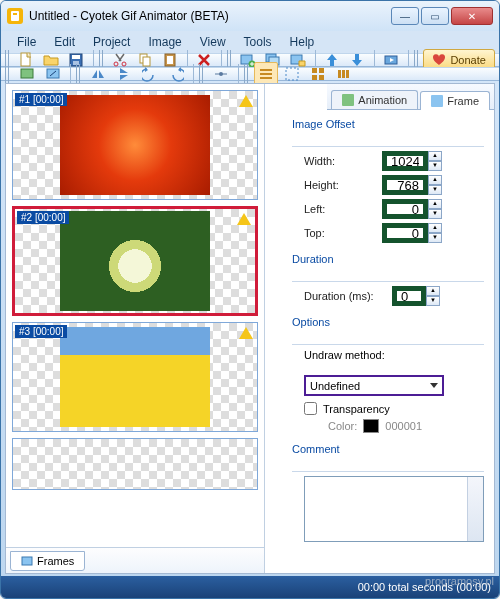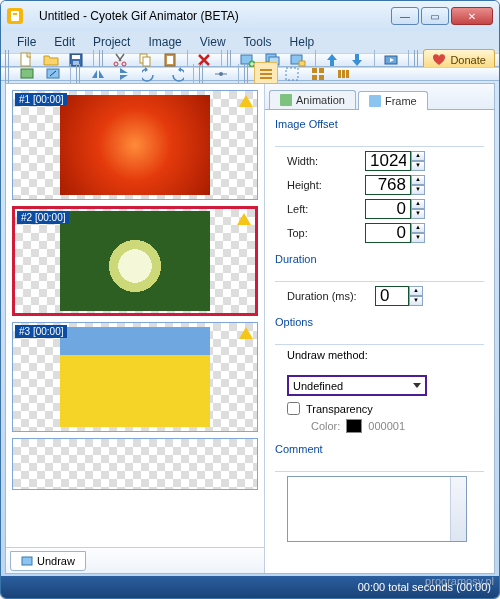--- a/index.html
+++ b/index.html
@@ -1,19 +1,19 @@
 <!DOCTYPE html>
 <html><head>
 <meta charset="utf-8">
 <style>
 * { box-sizing: border-box; margin: 0; padding: 0; }
 body { font-family: "Segoe UI", Tahoma, sans-serif; font-size: 11px; background: #fff; width: 500px; height: 599px; overflow: hidden; }
 
 .window { width: 500px; height: 599px; border: 1px solid #3a73a8; border-radius: 6px; overflow: hidden; display: flex; flex-direction: column; background: linear-gradient(#d7e8fa, #bcd6ef); box-shadow: 0 0 2px rgba(0,0,0,.3); }
-.titlebar { height: 30px; background: linear-gradient(#eaf3fc, #cfe3f7); display: flex; align-items: center; padding: 0 6px; gap: 16px; }
+.titlebar { height: 30px; background: linear-gradient(#eaf3fc, #cfe3f7); display: flex; align-items: center; padding: 0 6px; gap: 6px; }
 .title-icon { width: 16px; height: 16px; }
 .title-text { flex: 1; color: #000; font-size: 12px; }
 .win-btns { display: flex; gap: 2px; }
 .win-btn { width: 28px; height: 18px; border: 1px solid #5a87b8; border-radius: 3px; background: linear-gradient(#eaf4ff,#cde0f4); display: flex; align-items: center; justify-content: center; font-size: 10px; color: #2b4a6b; }
 .win-btn.close { background: linear-gradient(#e98c8c,#c54545); color: #fff; border-color: #a03030; width: 42px; }
 
 .menubar { height: 22px; display: flex; align-items: center; padding: 0 8px; gap: 2px; background: #d5e5f6; }
 .menu-item { padding: 2px 8px; color: #14395c; font-size: 12px; cursor: default; }
 
 .toolbar-row { height: 14px; background: linear-gradient(#fafdff,#dbe9f9); border-top: 1px solid #c0d6ec; border-bottom: 1px solid #97b6d8; display: flex; align-items: center; padding: 0 4px; gap: 2px; }
@@ -27,30 +27,30 @@
 .frames-view { flex: 1; padding: 6px; overflow-y: auto; display: flex; flex-direction: column; gap: 6px; position: relative; }
 .frame-thumb { position: relative; height: 110px; border: 1px solid #7fa8d9; background-image: repeating-conic-gradient(#ddd 0 25%, #fff 0 50%); background-size: 16px 16px; }
 .frame-thumb.selected { border: 3px solid #d01c3a; }
 .frame-label { position: absolute; top: 2px; left: 2px; background: #0a4ba3; color: #fff; padding: 1px 4px; font-size: 10px; }
 .frame-warn { position: absolute; top: 4px; right: 4px; width: 0; height: 0; border-left: 7px solid transparent; border-right: 7px solid transparent; border-bottom: 12px solid #f5c518; }
 .frame-img { position: absolute; left: 50%; top: 50%; transform: translate(-50%,-50%); width: 150px; height: 100px; }
 .frame-empty { height: 52px; }
 .left-tabs { height: 26px; border-top: 1px solid #c0d0e2; display: flex; align-items: center; padding: 0 4px; background: linear-gradient(#fdfdfe,#eef4fb); }
 .left-tab { padding: 3px 10px; border: 1px solid #9bb4d3; background: #fff; border-radius: 0 0 3px 3px; font-size: 11px; display: flex; align-items: center; gap: 4px; }
 
-.right-pane { flex: 1; border-left: 1px solid #c0d0e2; display: flex; flex-direction: column; }
+.right-pane { flex: 1; border-left: 1px solid #c0d0e2; display: flex; flex-direction: column; align-items: flex-end; }
 .right-tabs { height: 26px; display: flex; align-items: flex-end; padding: 2px 4px 0 4px; background: linear-gradient(#f6faff,#e6eef9); border-bottom: 1px solid #9bb4d3; gap: 2px; }
 .right-tab { padding: 3px 10px; border: 1px solid #9bb4d3; border-bottom: none; background: #eef3fa; border-radius: 3px 3px 0 0; font-size: 11px; display: flex; align-items: center; gap: 4px; color: #333; }
 .right-tab.active { background: #fff; position: relative; top: 1px; }
 .props { flex: 1; padding: 8px 10px 8px 10px; overflow-y: auto; }
 .section-title { color: #0a4ba3; font-size: 11px; margin-bottom: 4px; border-bottom: 1px solid #c9d8ea; padding-bottom: 16px; }
 .prop-row { display: flex; align-items: center; margin: 4px 0 4px 12px; gap: 6px; }
 .prop-label { width: 72px; color: #222; }
 .spinner { display: flex; align-items: center; }
-.spinner input { width: 46px; height: 20px; border: 1px solid #14532d; padding: 0 4px; text-align: right; font-size: 17px; }
+.spinner input { width: 46px; height: 20px; border: 5px solid #14532d; padding: 0 4px; text-align: right; font-size: 13px; }
 .spinner .spin-btns { display: flex; flex-direction: column; }
 .spinner .spin-btns div { width: 14px; height: 10px; border: 1px solid #8ba6c7; background: linear-gradient(#fff,#dde8f5); font-size: 6px; line-height: 7px; text-align: center; }
 .combo { width: 140px; height: 21px; border: 2px solid #4c1d95; display: flex; align-items: center; padding: 0 4px; justify-content: space-between; background: #fff; }
 .combo .arrow { border-left: 4px solid transparent; border-right: 4px solid transparent; border-top: 5px solid #333; }
 .checkbox-row { display: flex; align-items: center; gap: 6px; margin: 6px 0 4px 12px; }
 .checkbox-row input { width: 13px; height: 13px; }
 .color-row { display: flex; align-items: center; gap: 6px; margin: 4px 0 4px 36px; color: #888; }
 .color-swatch { width: 16px; height: 14px; border: 1px solid #888; background: #000; }
 .comment-box { margin: 4px 0 0 12px; width: 180px; height: 66px; border: 1px solid #7f9db9; background: #fff; position: relative; }
 .comment-box .sb { position: absolute; right: 0; top: 0; bottom: 0; width: 16px; background: linear-gradient(#f4f6fb,#dde6f2); border-left: 1px solid #c3d0e2; }
@@ -283,21 +283,21 @@
           <div class="frame-label">#3 [00:00]</div>
           <div class="frame-warn"></div>
         </div>
         <div class="frame-thumb frame-empty"></div>
       </div>
       <div class="left-tabs">
         <div class="left-tab">
           <svg width="12" height="12" viewBox="0 0 12 12">
               <rect x="1" y="2" width="10" height="8" fill="#8bc4f0" stroke="#3a78b0"></rect>
             </svg>
-          <span>Undraw</span>
+          <span>Frames</span>
         </div>
       </div>
     </div>
 
     <div class="right-pane">
       <div class="right-tabs">
         <div class="right-tab">
           <svg width="12" height="12" viewBox="0 0 12 12">
               <rect width="12" height="12" fill="#7fc27f" rx="1"></rect>
             </svg>

